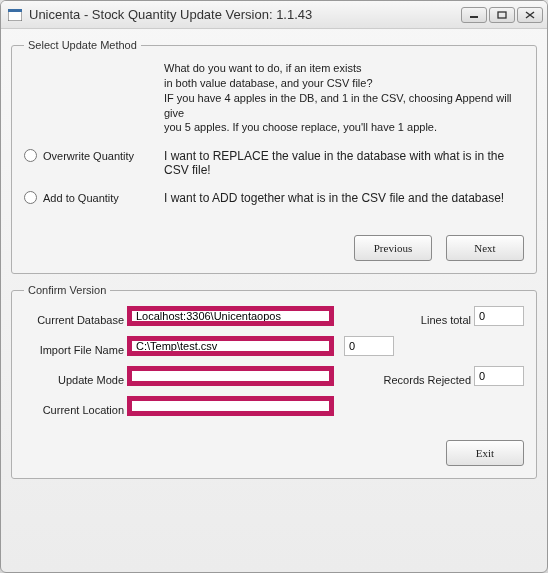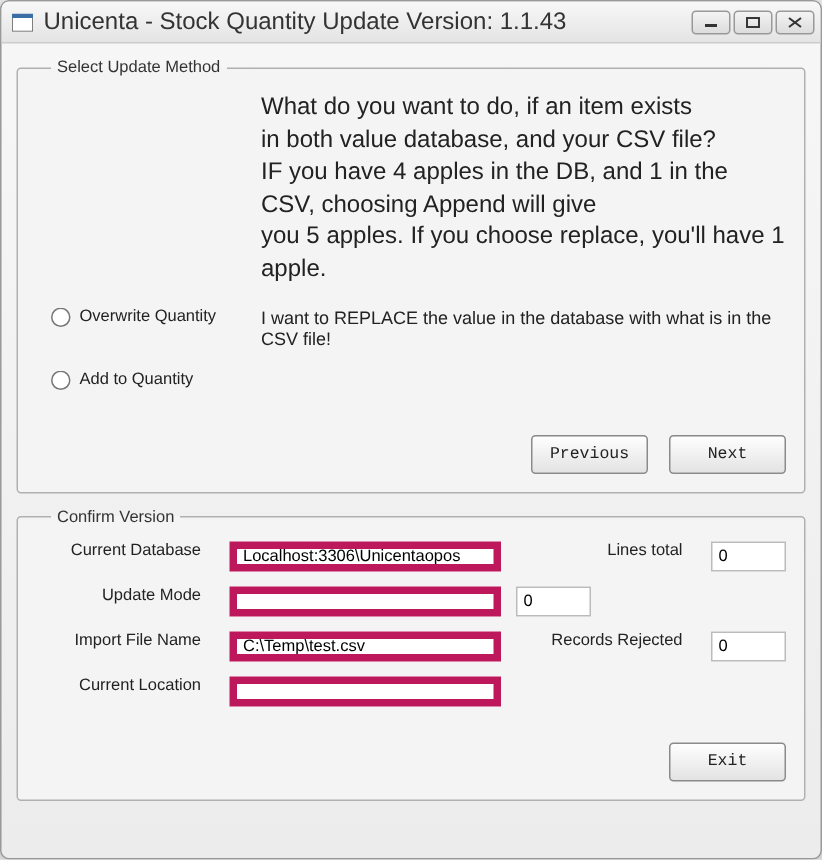--- a/index.html
+++ b/index.html
@@ -29,21 +29,21 @@
     .app-icon {
       width: 16px;
       height: 16px;
       margin-right: 6px;
       display: flex;
       align-items: center;
       justify-content: center;
     }
     .title-text {
       flex: 1;
-      font-size: 16px;
+      font-size: 13px;
       color: #333;
     }
     .win-controls {
       display: flex;
       gap: 2px;
     }
     .win-button {
       width: 26px;
       height: 16px;
       background: linear-gradient(to bottom, #f4f4f4, #dcdcdc);
@@ -54,38 +54,38 @@
       justify-content: center;
       cursor: pointer;
     }
     .client {
       padding: 10px 10px 6px 10px;
     }
     fieldset {
       border: 1px solid #b0b0b0;
       border-radius: 3px;
       margin: 0 0 10px 0;
-      padding: 10px 12px 12px 22px;
+      padding: 10px 12px 12px 12px;
       background: #f4f4f4;
     }
     legend {
       font-size: 11px;
       color: #333;
       padding: 0 4px;
     }
     .intro-row {
       display: flex;
       margin-bottom: 12px;
     }
     .intro-spacer {
       width: 140px;
       flex-shrink: 0;
     }
     .intro-text {
-      font-size: 16px;
+      font-size: 11px;
       color: #222;
       line-height: 1.35;
     }
     .radio-row {
       display: flex;
       align-items: flex-start;
       margin: 14px 0;
     }
     .radio-cell {
       width: 140px;
@@ -111,21 +111,21 @@
       gap: 14px;
       margin-top: 30px;
     }
     .btn {
       min-width: 78px;
       height: 26px;
       background: linear-gradient(to bottom, #fefefe, #e3e3e3);
       border: 1px solid #8a8a8a;
       border-radius: 3px;
       font-size: 11px;
-      font-family: Liberation Mono, monospace;
+      font-family: Liberation Serif, serif;
       color: #222;
       cursor: pointer;
       padding: 0 10px;
     }
     .details-grid {
       display: flex;
       gap: 10px;
     }
     .details-left {
       flex: 1;
@@ -134,22 +134,22 @@
       gap: 10px;
     }
     .details-right {
       width: 180px;
       display: flex;
       flex-direction: column;
       gap: 10px;
     }
     .field-row {
       display: flex;
-      align-items: flex-start;
-      gap: 19px;
+      align-items: flex-end;
+      gap: 3px;
     }
     .field-label {
       width: 100px;
       text-align: right;
       font-size: 11px;
       color: #222;
       flex-shrink: 0;
     }
     .field-label-r {
       flex: 1;
@@ -235,46 +235,47 @@
           <span class="radio-label">Overwrite Quantity</span>
         </div>
         <div class="radio-desc">I want to REPLACE the value in the database with what is in the CSV file!</div>
       </div>
 
       <div class="radio-row">
         <div class="radio-cell">
           <input type="radio" name="mode" style="">
           <span class="radio-label">Add to Quantity</span>
         </div>
+        <div class="radio-desc">I want to ADD together what is in the CSV file and the database!</div>
       </div>
 
       <div class="nav-buttons">
         <button class="btn">Previous</button>
         <button class="btn">Next</button>
       </div>
     </fieldset>
 
     <fieldset>
       <legend>Confirm Version</legend>
 
       <div class="details-grid">
         <div class="details-left">
           <div class="field-row">
             <div class="field-label">Current Database</div>
             <input class="field-input" value="Localhost:3306\Unicentaopos" style="">
           </div>
           <div class="field-row">
+            <div class="field-label">Import File Name</div>
+            <input class="field-input" value="C:\Temp\test.csv" style="">
+          </div>
+          <div class="field-row">
             <div class="field-label">Update Mode</div>
             <input class="field-input" value="" style="">
           </div>
           <div class="field-row">
-            <div class="field-label">Import File Name</div>
-            <input class="field-input" value="C:\Temp\test.csv" style="">
-          </div>
-          <div class="field-row">
             <div class="field-label">Current Location</div>
             <input class="field-input" value="" style="">
           </div>
         </div>
 
         <div class="details-right">
           <div class="field-row">
             <div class="field-label-r">Lines total</div>
             <input class="field-input-small" value="0" style="">
           </div>

